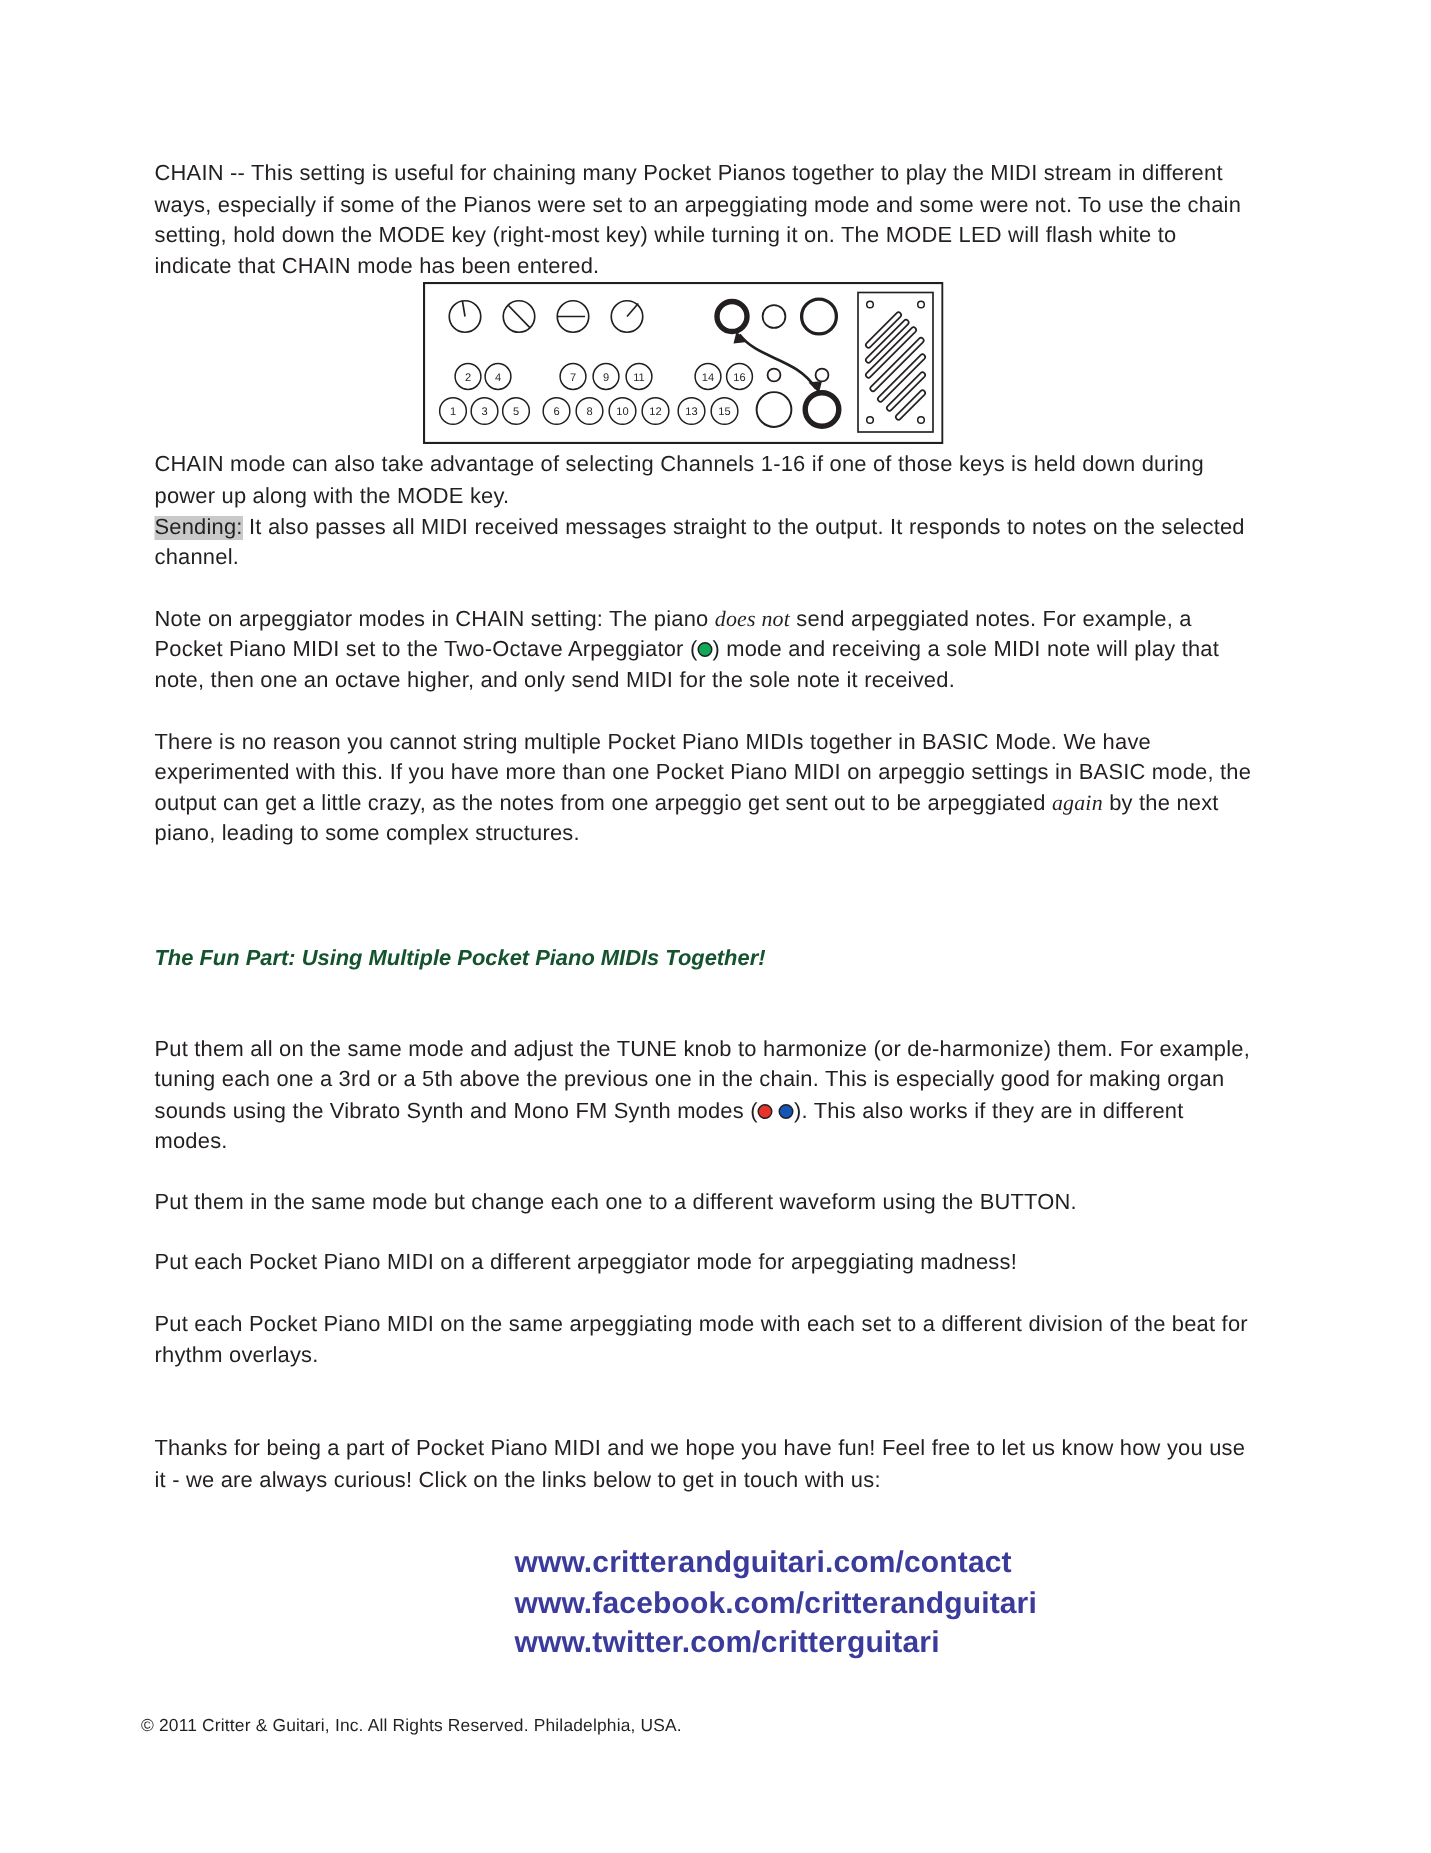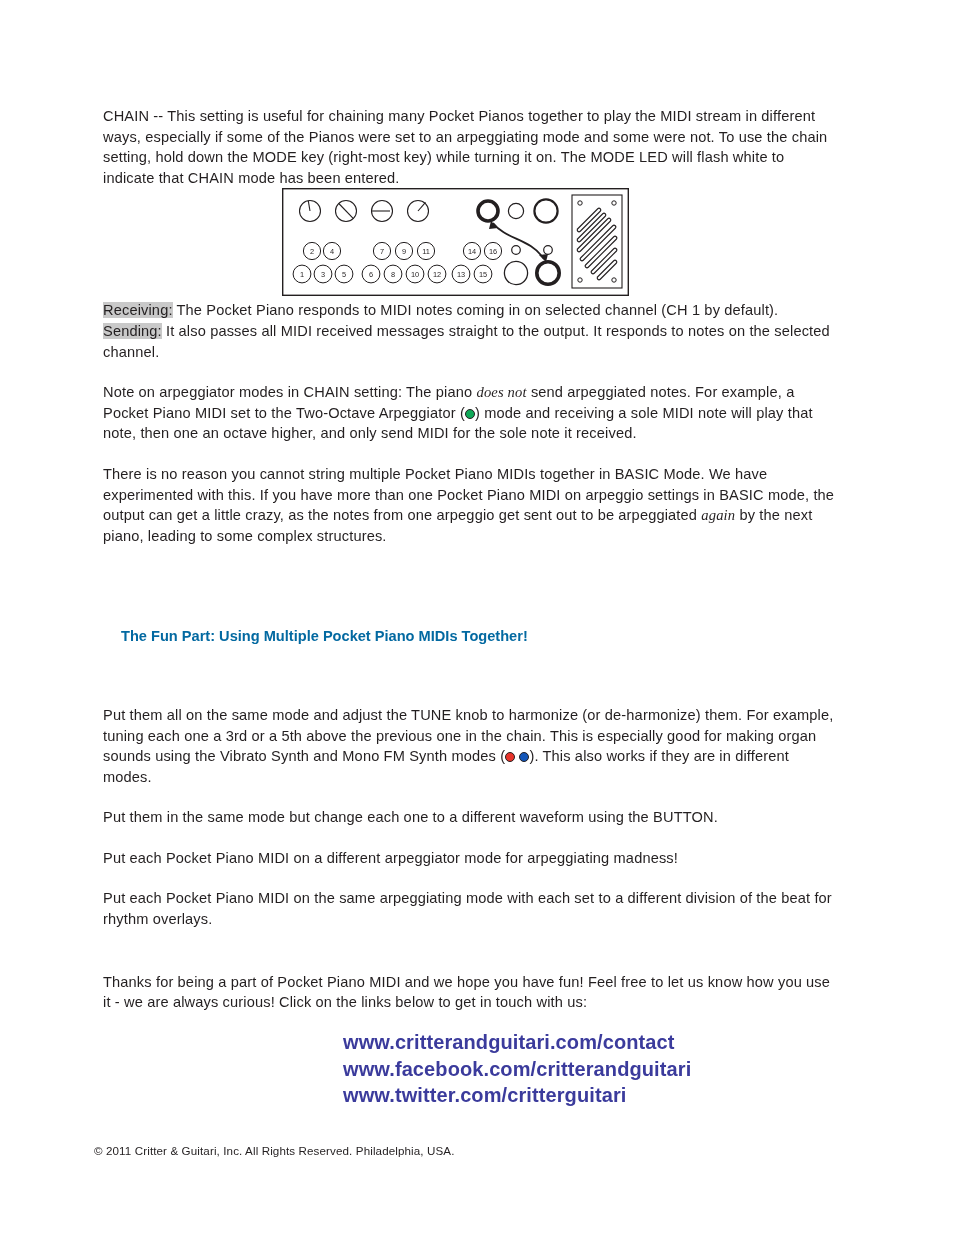--- a/index.html
+++ b/index.html
@@ -40,22 +40,23 @@
   .gap-lg { height: 62px; }
   .gap-xl { height: 42px; }
   .hl {
     background: #c9c9c9;
   }
   .ital { font-style: italic; font-family: Liberation Serif, serif; }
   .bold-head {
     font-size: 14.6px;
     font-weight: bold;
     line-height: 20.6px;
-    margin: 18px;
-    color: #0369a1;
+    margin: 0;
+    color: #14532d;
+    font-style: italic;
   }
 
   
   .dot {
     display: inline-block;
     width: 10px;
     height: 10px;
     border-radius: 50%;
     border: 1.6px solid #231f20;
     vertical-align: -1px;
@@ -104,22 +105,22 @@
 <body>
 
 <div class="page">
 
   <div class="content">
 
     <p class="para">CHAIN -- This setting is useful for chaining many Pocket Pianos together to play the MIDI stream in different ways, especially if some of the Pianos were set to an arpeggiating mode and some were not. To use the chain setting, hold down the MODE key (right-most key) while turning it on. The MODE  LED will flash white to indicate that CHAIN mode has been entered.</p>
 
     <div style="height:112px"></div>
 
-
-    <p class="para"><span class="hl">Receiving:</span><span> The Pocket Piano responds to MIDI notes coming in on selected channel (CH 1 by default).</span></p>
+    <p class="para">CHAIN mode can also take advantage of selecting Channels 1-16 if one of those keys is held down during power up along with the MODE key.</p>
+
 
     <p class="para"><span class="hl">Sending:</span><span>  It also passes all MIDI received messages straight to the output.  It responds to notes on the selected channel.</span></p>
 
     <div class="gap-sm"></div>
 
     <p class="para"><span>Note on arpeggiator modes in CHAIN setting: The piano </span><span class="ital">does not</span><span> send arpeggiated notes. For example, a Pocket Piano MIDI set to the Two-Octave Arpeggiator (</span><span class="dot dot-green"></span><span>) mode and receiving a sole MIDI note will play that note, then one an octave higher, and only send MIDI for the sole note it received.</span></p>
 
     <div class="gap-md"></div>
 
     <p class="para"><span>There is no reason you cannot string multiple Pocket Piano MIDIs together in BASIC Mode. We have experimented with this.  If you have more than one Pocket Piano MIDI on arpeggio settings in BASIC mode, the output can get a little crazy, as the notes from one arpeggio get sent out to be arpeggiated </span><span class="ital">again</span><span> by the next piano, leading to some complex structures.</span></p>

